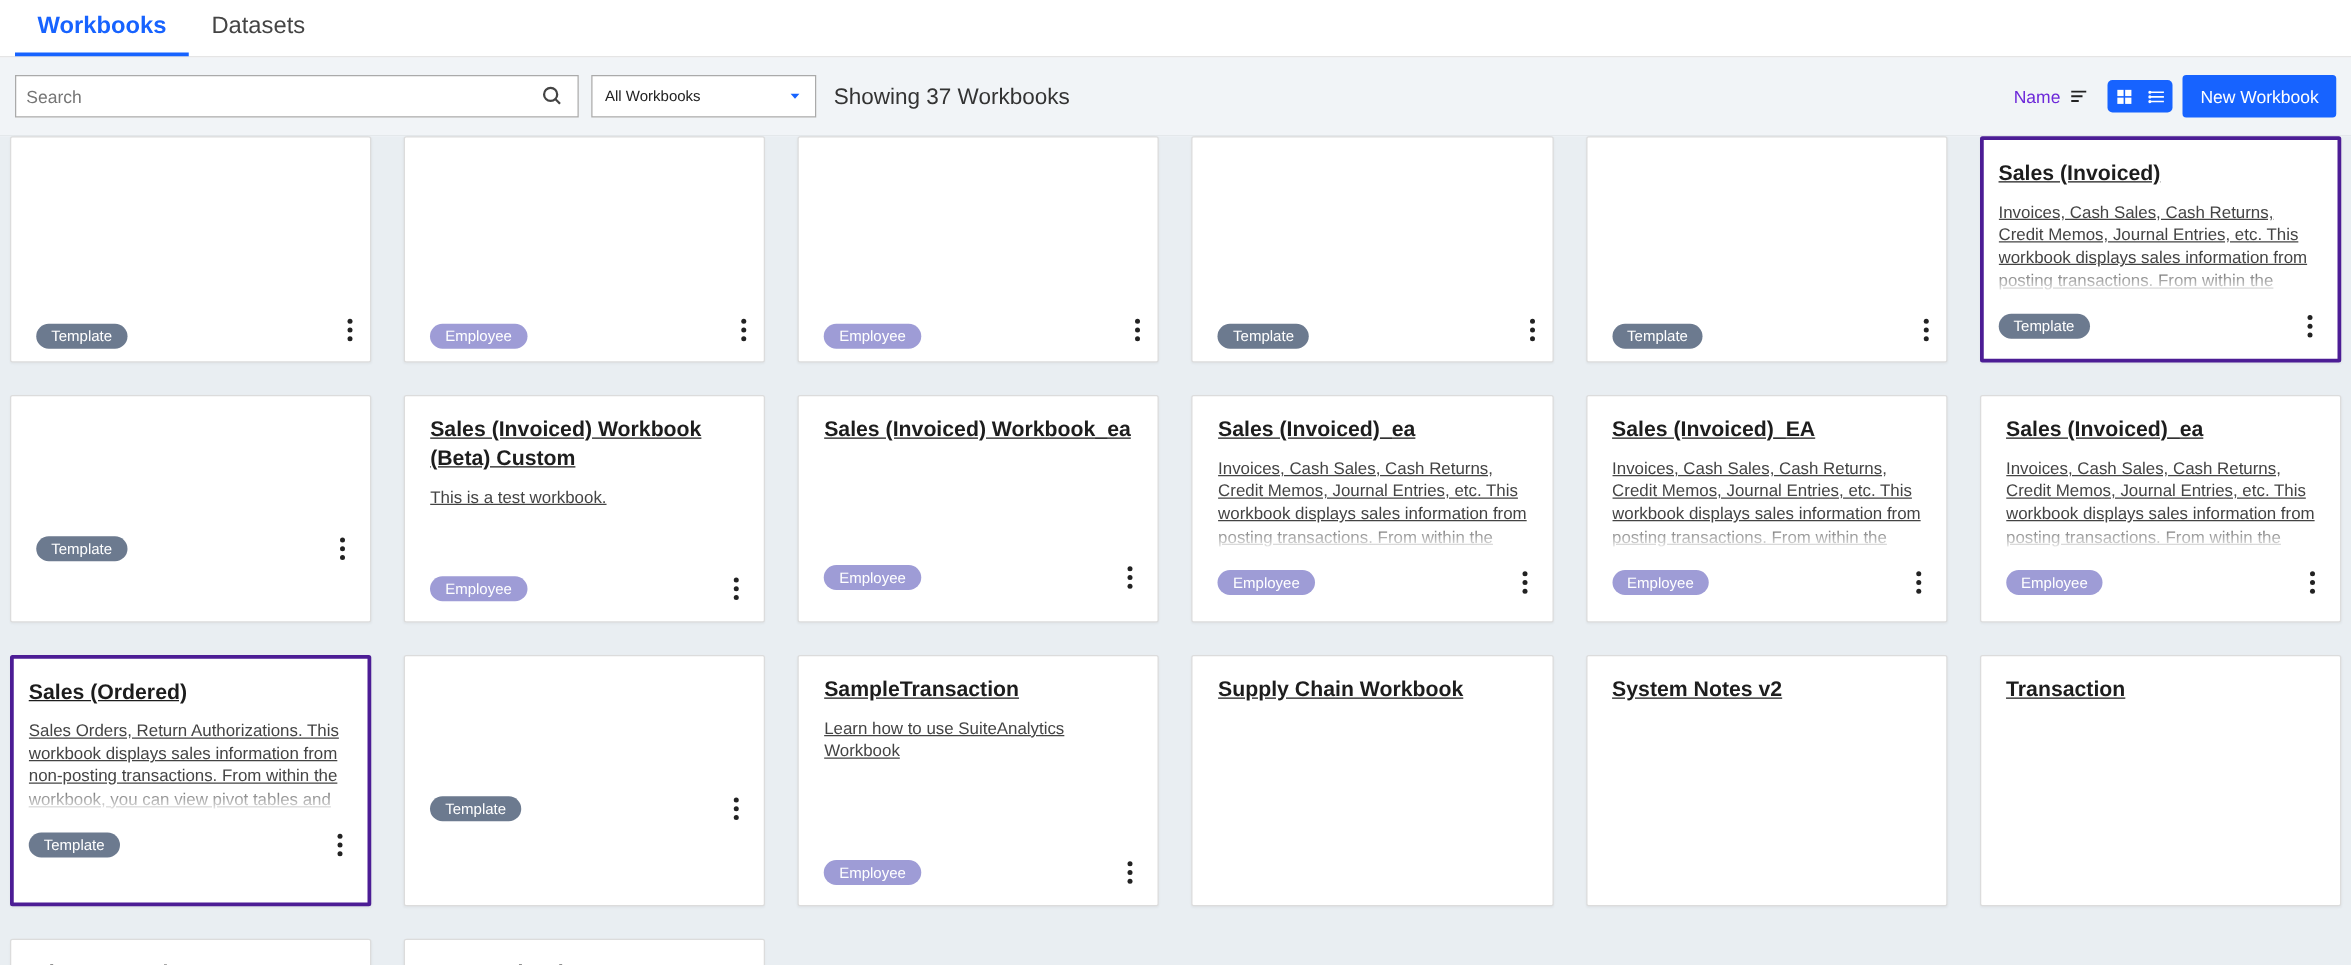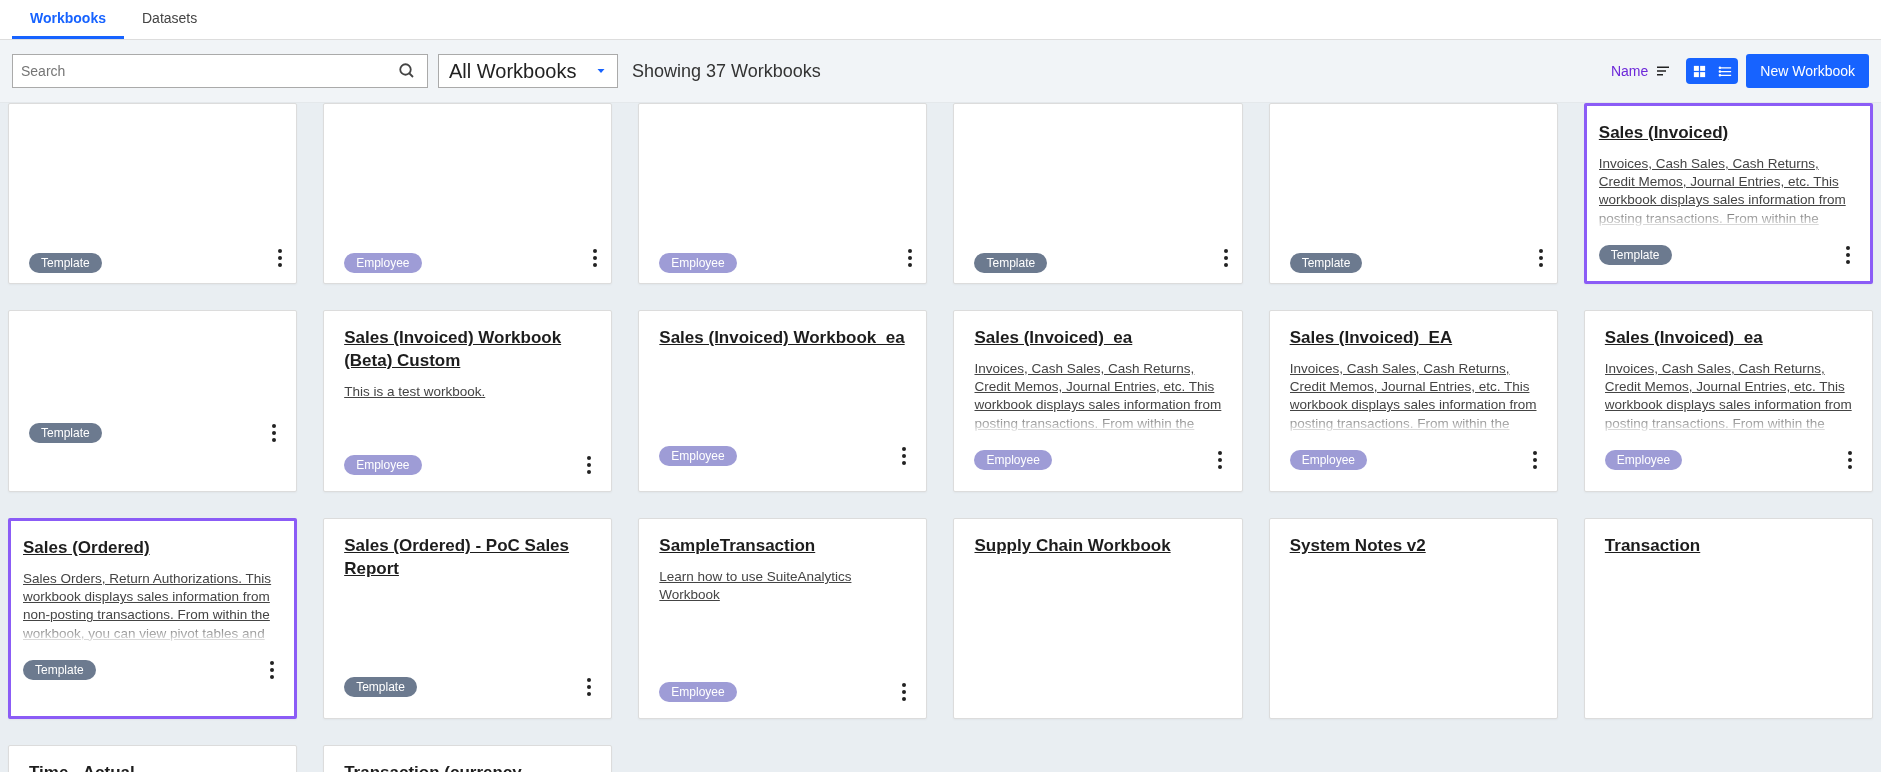--- a/index.html
+++ b/index.html
@@ -1,38 +1,38 @@
 <!DOCTYPE html>
 <html><head>
 <meta charset="utf-8">
 <style>
   * { box-sizing: border-box; margin: 0; padding: 0; }
   body { font-family: "Segoe UI", Arial, sans-serif; font-size: 13px; color: #222; background: #fff; width: 1881px; }
   .tabs { display: flex; border-bottom: 1px solid #ddd; padding: 0 12px; background: #fff; }
-  .tab { padding: 10px 18px; cursor: pointer; color: #444; font-size: 14px; }
+  .tab { padding: 10px 18px; cursor: pointer; color: #444; font-size: 19px; }
   .tab-active { color: #1763ff; border-bottom: 3px solid #1763ff; font-weight: 600; }
   .toolbar { display: flex; align-items: center; padding: 14px 12px; background: #f1f4f7; border-bottom: 1px solid #e4e8eb; }
-  .search-wrap { position: relative; width: 416px; height: 34px; border: 1px solid #aaa; background: #fff; display:flex; align-items:center; }
+  .search-wrap { position: relative; width: 451px; height: 34px; border: 1px solid #aaa; background: #fff; display:flex; align-items:center; }
   .search-wrap input { width: calc(100% - 38px); height: 100%; border: none; outline: none; padding: 0 8px; font-size: 14px; background: transparent; }
   .search-wrap .sicon { width: 36px; display:flex; align-items:center; justify-content:center; color:#555; }
   .filter-wrap { position: relative; margin-left: 10px; width: 180px; height: 34px; border:1px solid #aaa; background:#fff; display:flex; align-items:center; justify-content:space-between; padding:0 10px; cursor:pointer;}
-  .filter-wrap span { font-size:20px;text-align:center; }
+  .filter-wrap span { font-size:12px;text-align:center; }
   .filter-wrap .chev { color:#1763ff; }
   .count { margin-left: 14px; font-size:18px; color:#333; }
   .spacer { flex: 1; }
   .sort-label { font-size:14px; color:#6d28d9; margin-right:6px; }
   .sort-icon-box { display:flex; align-items:center; margin-right:14px; cursor:pointer; }
   .view-toggle { display:flex; background:#1763ff; border-radius:4px; overflow:hidden; margin-right:8px; }
   .view-toggle .vt-btn { width:26px; height:26px; display:flex; align-items:center; justify-content:center; color:#fff; cursor:pointer;}
   .new-btn { height:34px; background:#1763ff; color:#fff; border:none; padding:0 14px; font-size:14px; font-weight:500; border-radius:3px; cursor:pointer; white-space:nowrap; }
   .grid { background:#e9eef2; padding:0 8px 20px 8px; display:grid; grid-template-columns:repeat(6, 1fr); gap:26px; }
   .card { background:#fff; border:1px solid #dcdcdc; border-radius:2px; min-height:70px; position:relative; padding:16px 20px 16px 20px; box-shadow:0 1px 2px rgba(0,0,0,0.04); }
   .card.partial-top { display:flex; align-items:flex-end; padding-top:10px; padding-bottom:10px; }
   .card.partial-bottom { min-height:50px; padding-bottom:4px; }
-  .card.highlight { border:3px solid #8b5cf6;padding-left:12px; }
+  .card.highlight { border:3px solid #4c1d95;padding-left:12px; }
   .card-title { font-size:17px; font-weight:600; color:#1d1d1d; text-decoration:underline; cursor:pointer; line-height:1.35; }
   .card-desc { margin-top:10px; font-size:13.5px; color:#444; text-decoration:underline; line-height:1.35; max-height:74px; overflow:hidden; position:relative; }
   .card-desc.fade::after { content:""; position:absolute; left:0; right:0; bottom:0; height:22px; background:linear-gradient(rgba(255,255,255,0), #fff); }
   .badge { display:inline-block; border-radius:11px; padding:3px 12px; font-size:12px; font-weight:500; color:#fff; }
   .badge-template { background:#6c7a8f; }
   .badge-employee { background:#9e9cd6; }
   .card-footer { display:flex; align-items:center; justify-content:space-between; margin-top:16px; }
   .card .menu { position:absolute; top:14px; right:14px; cursor:pointer; }
   .card.partial-top .menu { top:auto; bottom:16px; }
   .dots { display:flex; flex-direction:column; gap:3px; }
@@ -257,21 +257,20 @@
       <div>
           <div class="dots">
             <span></span>
             <span></span>
             <span></span>
           </div>
         </div>
     </div>
   </div>
   <div class="card">
-    <div class="card-title">Sales (Ordered) - PoC Sales Report</div>
     <div class="card-footer" style="margin-top:96px;">
       <span class="badge badge-template">Template</span>
       <div>
           <div class="dots">
             <span></span>
             <span></span>
             <span></span>
           </div>
         </div>
     </div>

